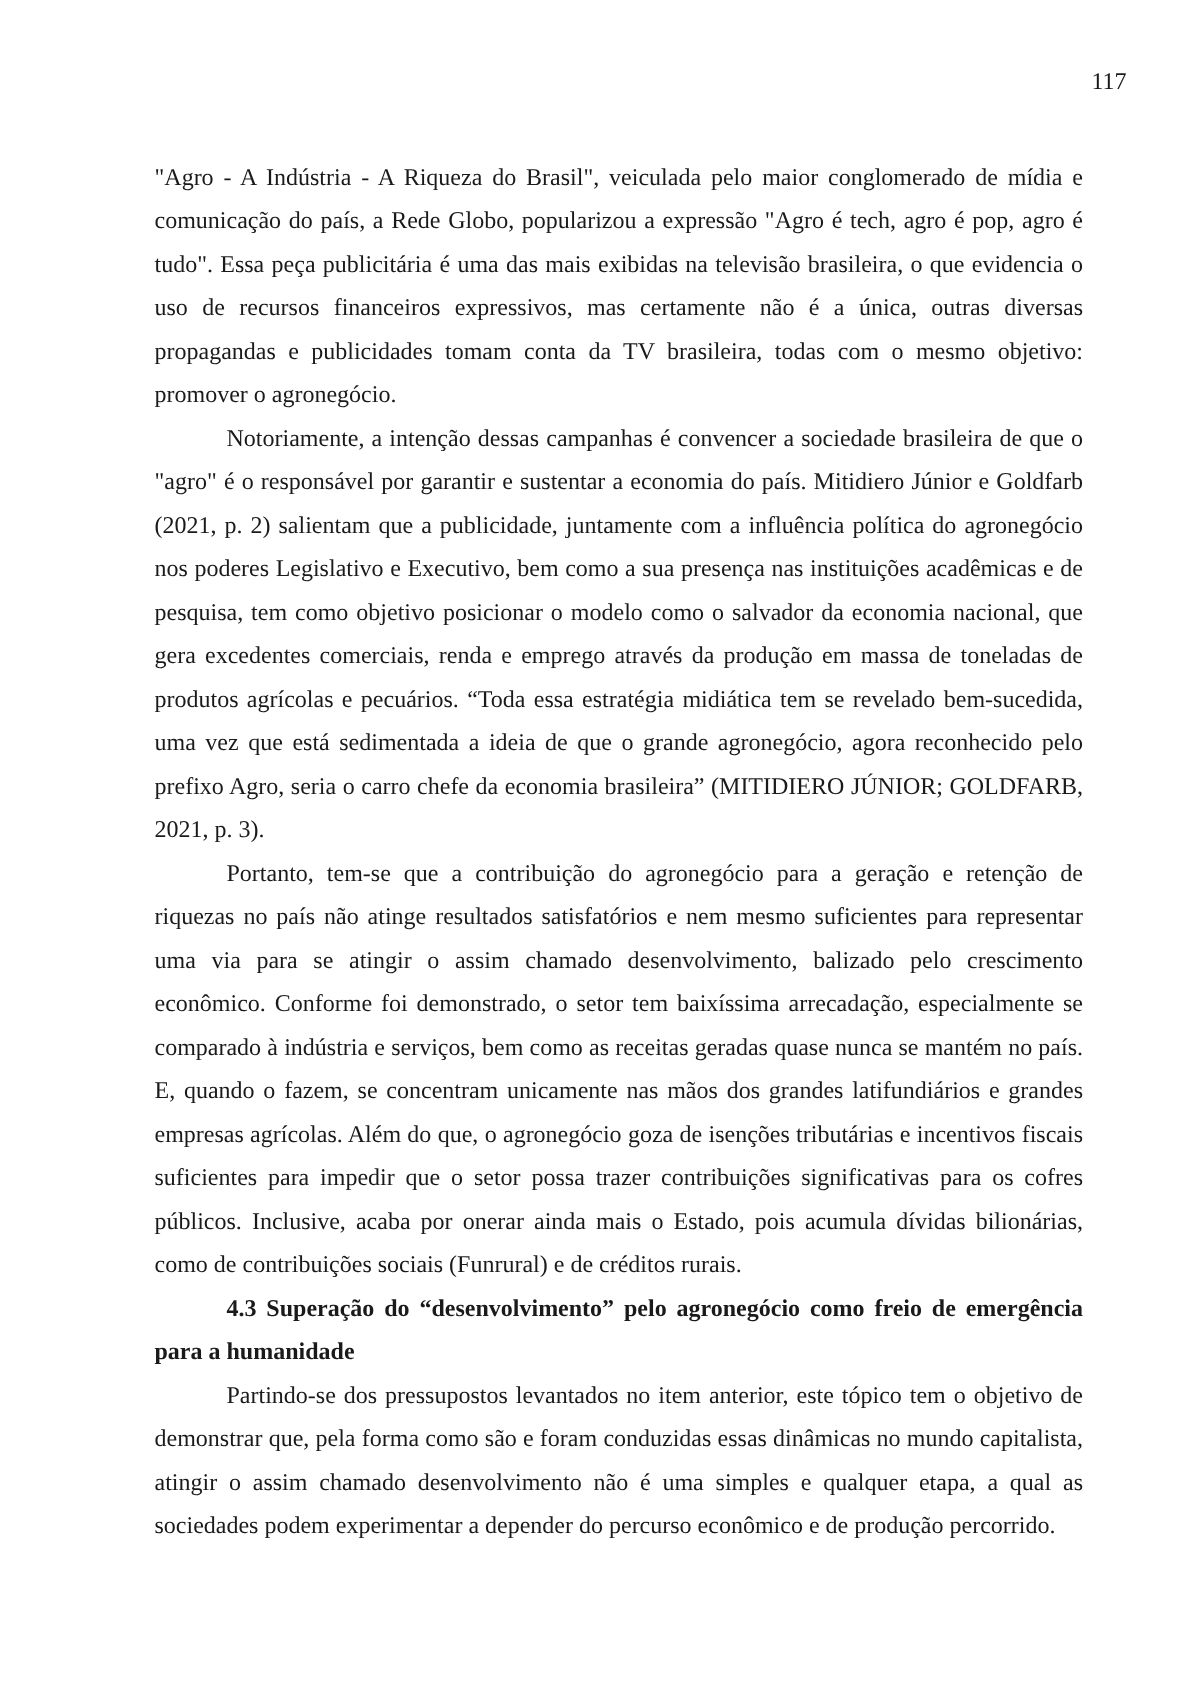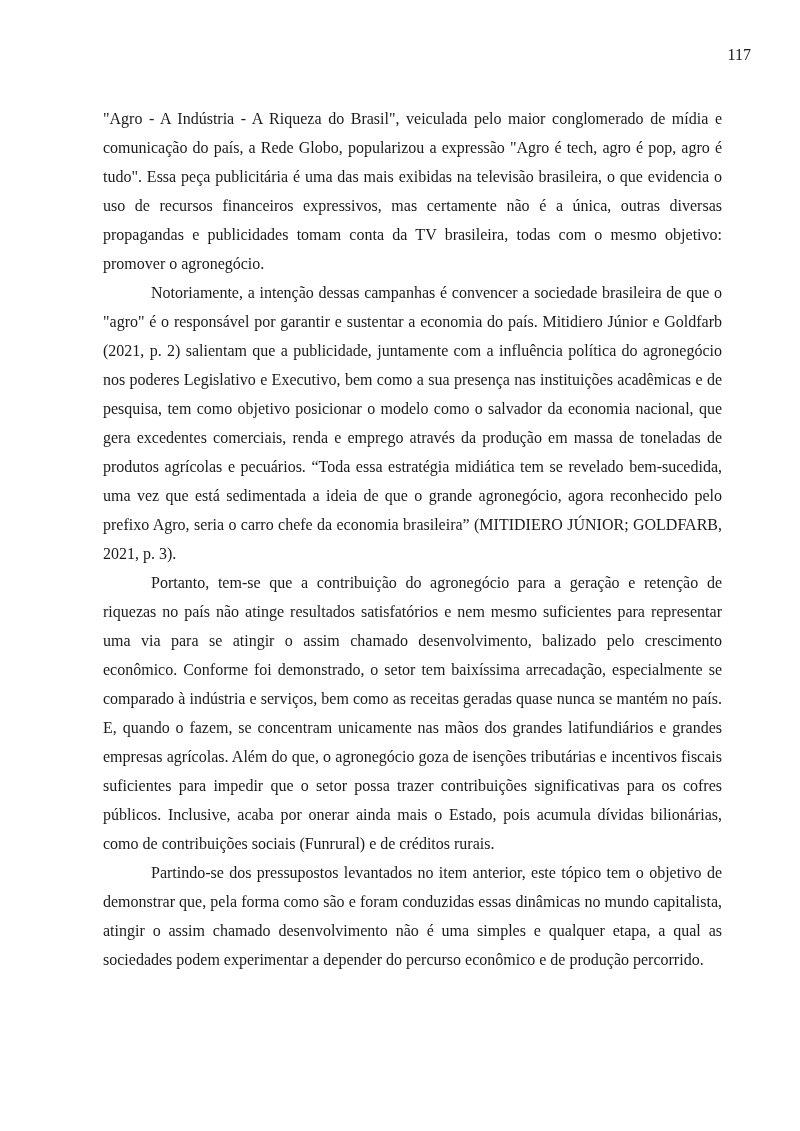--- a/index.html
+++ b/index.html
@@ -56,16 +56,17 @@
 <div class="page">
   <div class="page-number">117</div>
 
   <div class="content">
     <p class="continued">"Agro - A Indústria - A Riqueza do Brasil", veiculada pelo maior conglomerado de mídia e comunicação do país, a Rede Globo, popularizou a expressão "Agro é tech, agro é pop, agro é tudo". Essa peça publicitária é uma das mais exibidas na televisão brasileira, o que evidencia o uso de recursos financeiros expressivos, mas certamente não é a única, outras diversas propagandas e publicidades tomam conta da TV brasileira, todas com o mesmo objetivo: promover o agronegócio.</p>
 
     <p>Notoriamente, a intenção dessas campanhas é convencer a sociedade brasileira de que o "agro" é o responsável por garantir e sustentar a economia do país. Mitidiero Júnior e Goldfarb (2021, p. 2) salientam que a publicidade, juntamente com a influência política do agronegócio nos poderes Legislativo e Executivo, bem como a sua presença nas instituições acadêmicas e de pesquisa, tem como objetivo posicionar o modelo como o salvador da economia nacional, que gera excedentes comerciais, renda e emprego através da produção em massa de toneladas de produtos agrícolas e pecuários. “Toda essa estratégia midiática tem se revelado bem-sucedida, uma vez que está sedimentada a ideia de que o grande agronegócio, agora reconhecido pelo prefixo Agro, seria o carro chefe da economia brasileira” (MITIDIERO JÚNIOR; GOLDFARB, 2021, p. 3).</p>
 
     <p>Portanto, tem-se que a contribuição do agronegócio para a geração e retenção de riquezas no país não atinge resultados satisfatórios e nem mesmo suficientes para representar uma via para se atingir o assim chamado desenvolvimento, balizado pelo crescimento econômico. Conforme foi demonstrado, o setor tem baixíssima arrecadação, especialmente se comparado à indústria e serviços, bem como as receitas geradas quase nunca se mantém no país. E, quando o fazem, se concentram unicamente nas mãos dos grandes latifundiários e grandes empresas agrícolas. Além do que, o agronegócio goza de isenções tributárias e incentivos fiscais suficientes para impedir que o setor possa trazer contribuições significativas para os cofres públicos. Inclusive, acaba por onerar ainda mais o Estado, pois acumula dívidas bilionárias, como de contribuições sociais (Funrural) e de créditos rurais.</p>
 
+    <p class="section-heading">4.3 Superação do “desenvolvimento” pelo agronegócio como freio de emergência para a humanidade</p>
 
     <p>Partindo-se dos pressupostos levantados no item anterior, este tópico tem o objetivo de demonstrar que, pela forma como são e foram conduzidas essas dinâmicas no mundo capitalista, atingir o assim chamado desenvolvimento não é uma simples e qualquer etapa, a qual as sociedades podem experimentar a depender do percurso econômico e de produção percorrido.</p>
   </div>
 </div>
 
 </body></html>

